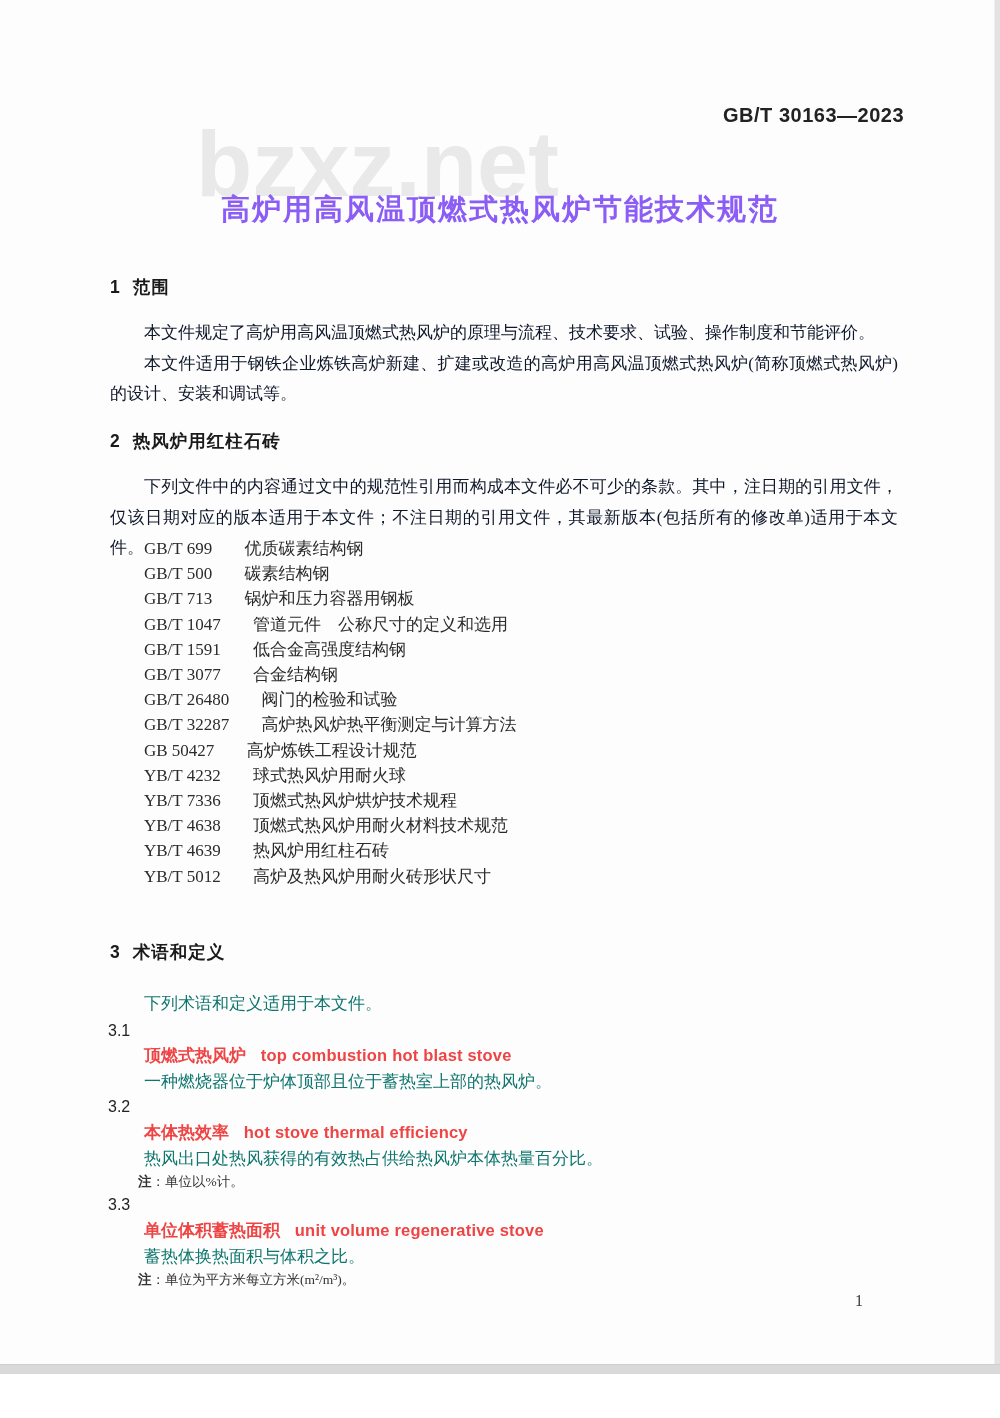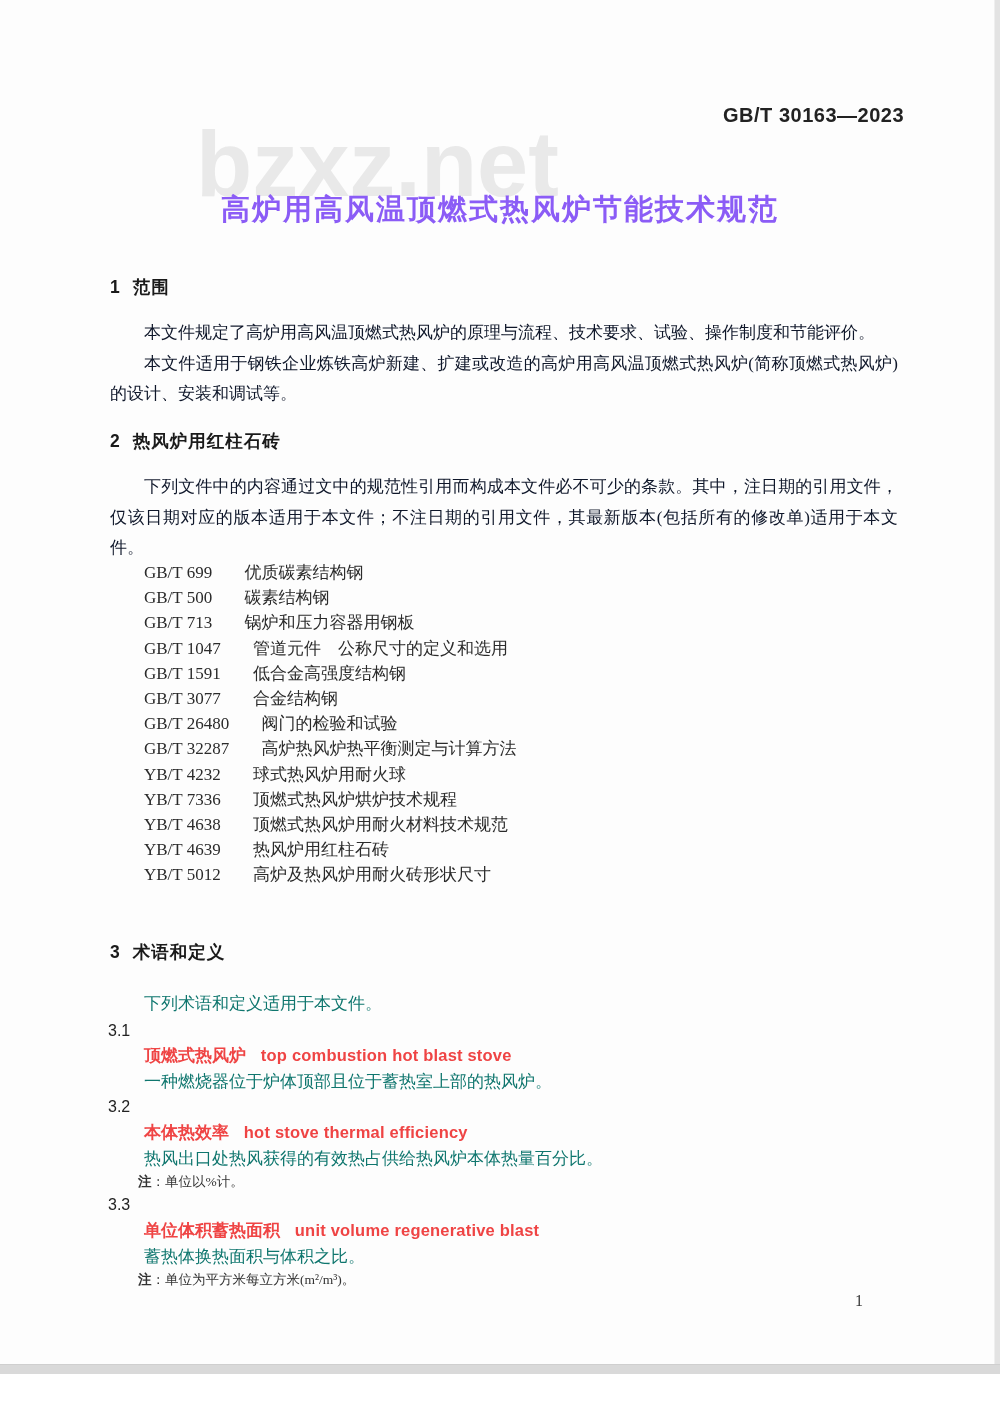--- a/index.html
+++ b/index.html
@@ -100,29 +100,30 @@
       <p>本文件规定了高炉用高风温顶燃式热风炉的原理与流程、技术要求、试验、操作制度和节能评价。</p>
       <p>本文件适用于钢铁企业炼铁高炉新建、扩建或改造的高炉用高风温顶燃式热风炉(简称顶燃式热风炉)的设计、安装和调试等。</p>
     </div>
 
     <div class="sec-heading" style="top:429px;">
       <span class="sec-num">2</span><span class="sec-label">热风炉用红柱石砖</span>
     </div>
     <div class="body-block" style="top:472px;">
       <p>下列文件中的内容通过文中的规范性引用而构成本文件必不可少的条款。其中，注日期的引用文件，仅该日期对应的版本适用于本文件；不注日期的引用文件，其最新版本(包括所有的修改单)适用于本文件。</p>
     </div>
-    <div class="refs" style="top:560px;">
+    <div class="refs" style="top:536px;">
       <div><span>GB/T 699</span><span class="ref-title">优质碳素结构钢</span></div>
       <div><span>GB/T 500</span><span class="ref-title">碳素结构钢</span></div>
       <div><span>GB/T 713</span><span class="ref-title">锅炉和压力容器用钢板</span></div>
       <div><span>GB/T 1047</span><span class="ref-title">管道元件　公称尺寸的定义和选用</span></div>
       <div><span>GB/T 1591</span><span class="ref-title">低合金高强度结构钢</span></div>
       <div><span>GB/T 3077</span><span class="ref-title">合金结构钢</span></div>
       <div><span>GB/T 26480</span><span class="ref-title">阀门的检验和试验</span></div>
       <div><span>GB/T 32287</span><span class="ref-title">高炉热风炉热平衡测定与计算方法</span></div>
+      <div><span>GB 50427</span><span class="ref-title">高炉炼铁工程设计规范</span></div>
       <div><span>YB/T 4232</span><span class="ref-title">球式热风炉用耐火球</span></div>
       <div><span>YB/T 7336</span><span class="ref-title">顶燃式热风炉烘炉技术规程</span></div>
       <div><span>YB/T 4638</span><span class="ref-title">顶燃式热风炉用耐火材料技术规范</span></div>
       <div><span>YB/T 4639</span><span class="ref-title">热风炉用红柱石砖</span></div>
       <div><span>YB/T 5012</span><span class="ref-title">高炉及热风炉用耐火砖形状尺寸</span></div>
     </div>
 
     <div class="sec-heading" style="top:940px;">
       <span class="sec-num">3</span><span class="sec-label">术语和定义</span>
     </div>
@@ -138,21 +139,21 @@
     <div class="term-line" style="top:1121px;">
       <span>本体热效率</span><span class="term-en">hot stove thermal efficiency</span>
     </div>
     <div class="term-def" style="top:1147px;">热风出口处热风获得的有效热占供给热风炉本体热量百分比。</div>
     <div class="term-note" style="top:1173px;">
       <span class="note-label">注</span><span>：单位以%计。</span>
     </div>
 
     <div class="term-num" style="top:1196px;">3.3</div>
     <div class="term-line" style="top:1219px;">
-      <span>单位体积蓄热面积</span><span class="term-en">unit volume regenerative blast</span>
+      <span>单位体积蓄热面积</span><span class="term-en">unit volume regenerative stove</span>
     </div>
     <div class="term-def" style="top:1245px;">蓄热体换热面积与体积之比。</div>
     <div class="term-note" style="top:1271px;">
       <span class="note-label">注</span><span>：单位为平方米每立方米(m²/m³)。</span>
     </div>
 
     <div class="page-num">1</div>
   </div>
 
   <div class="edge-right"></div>

